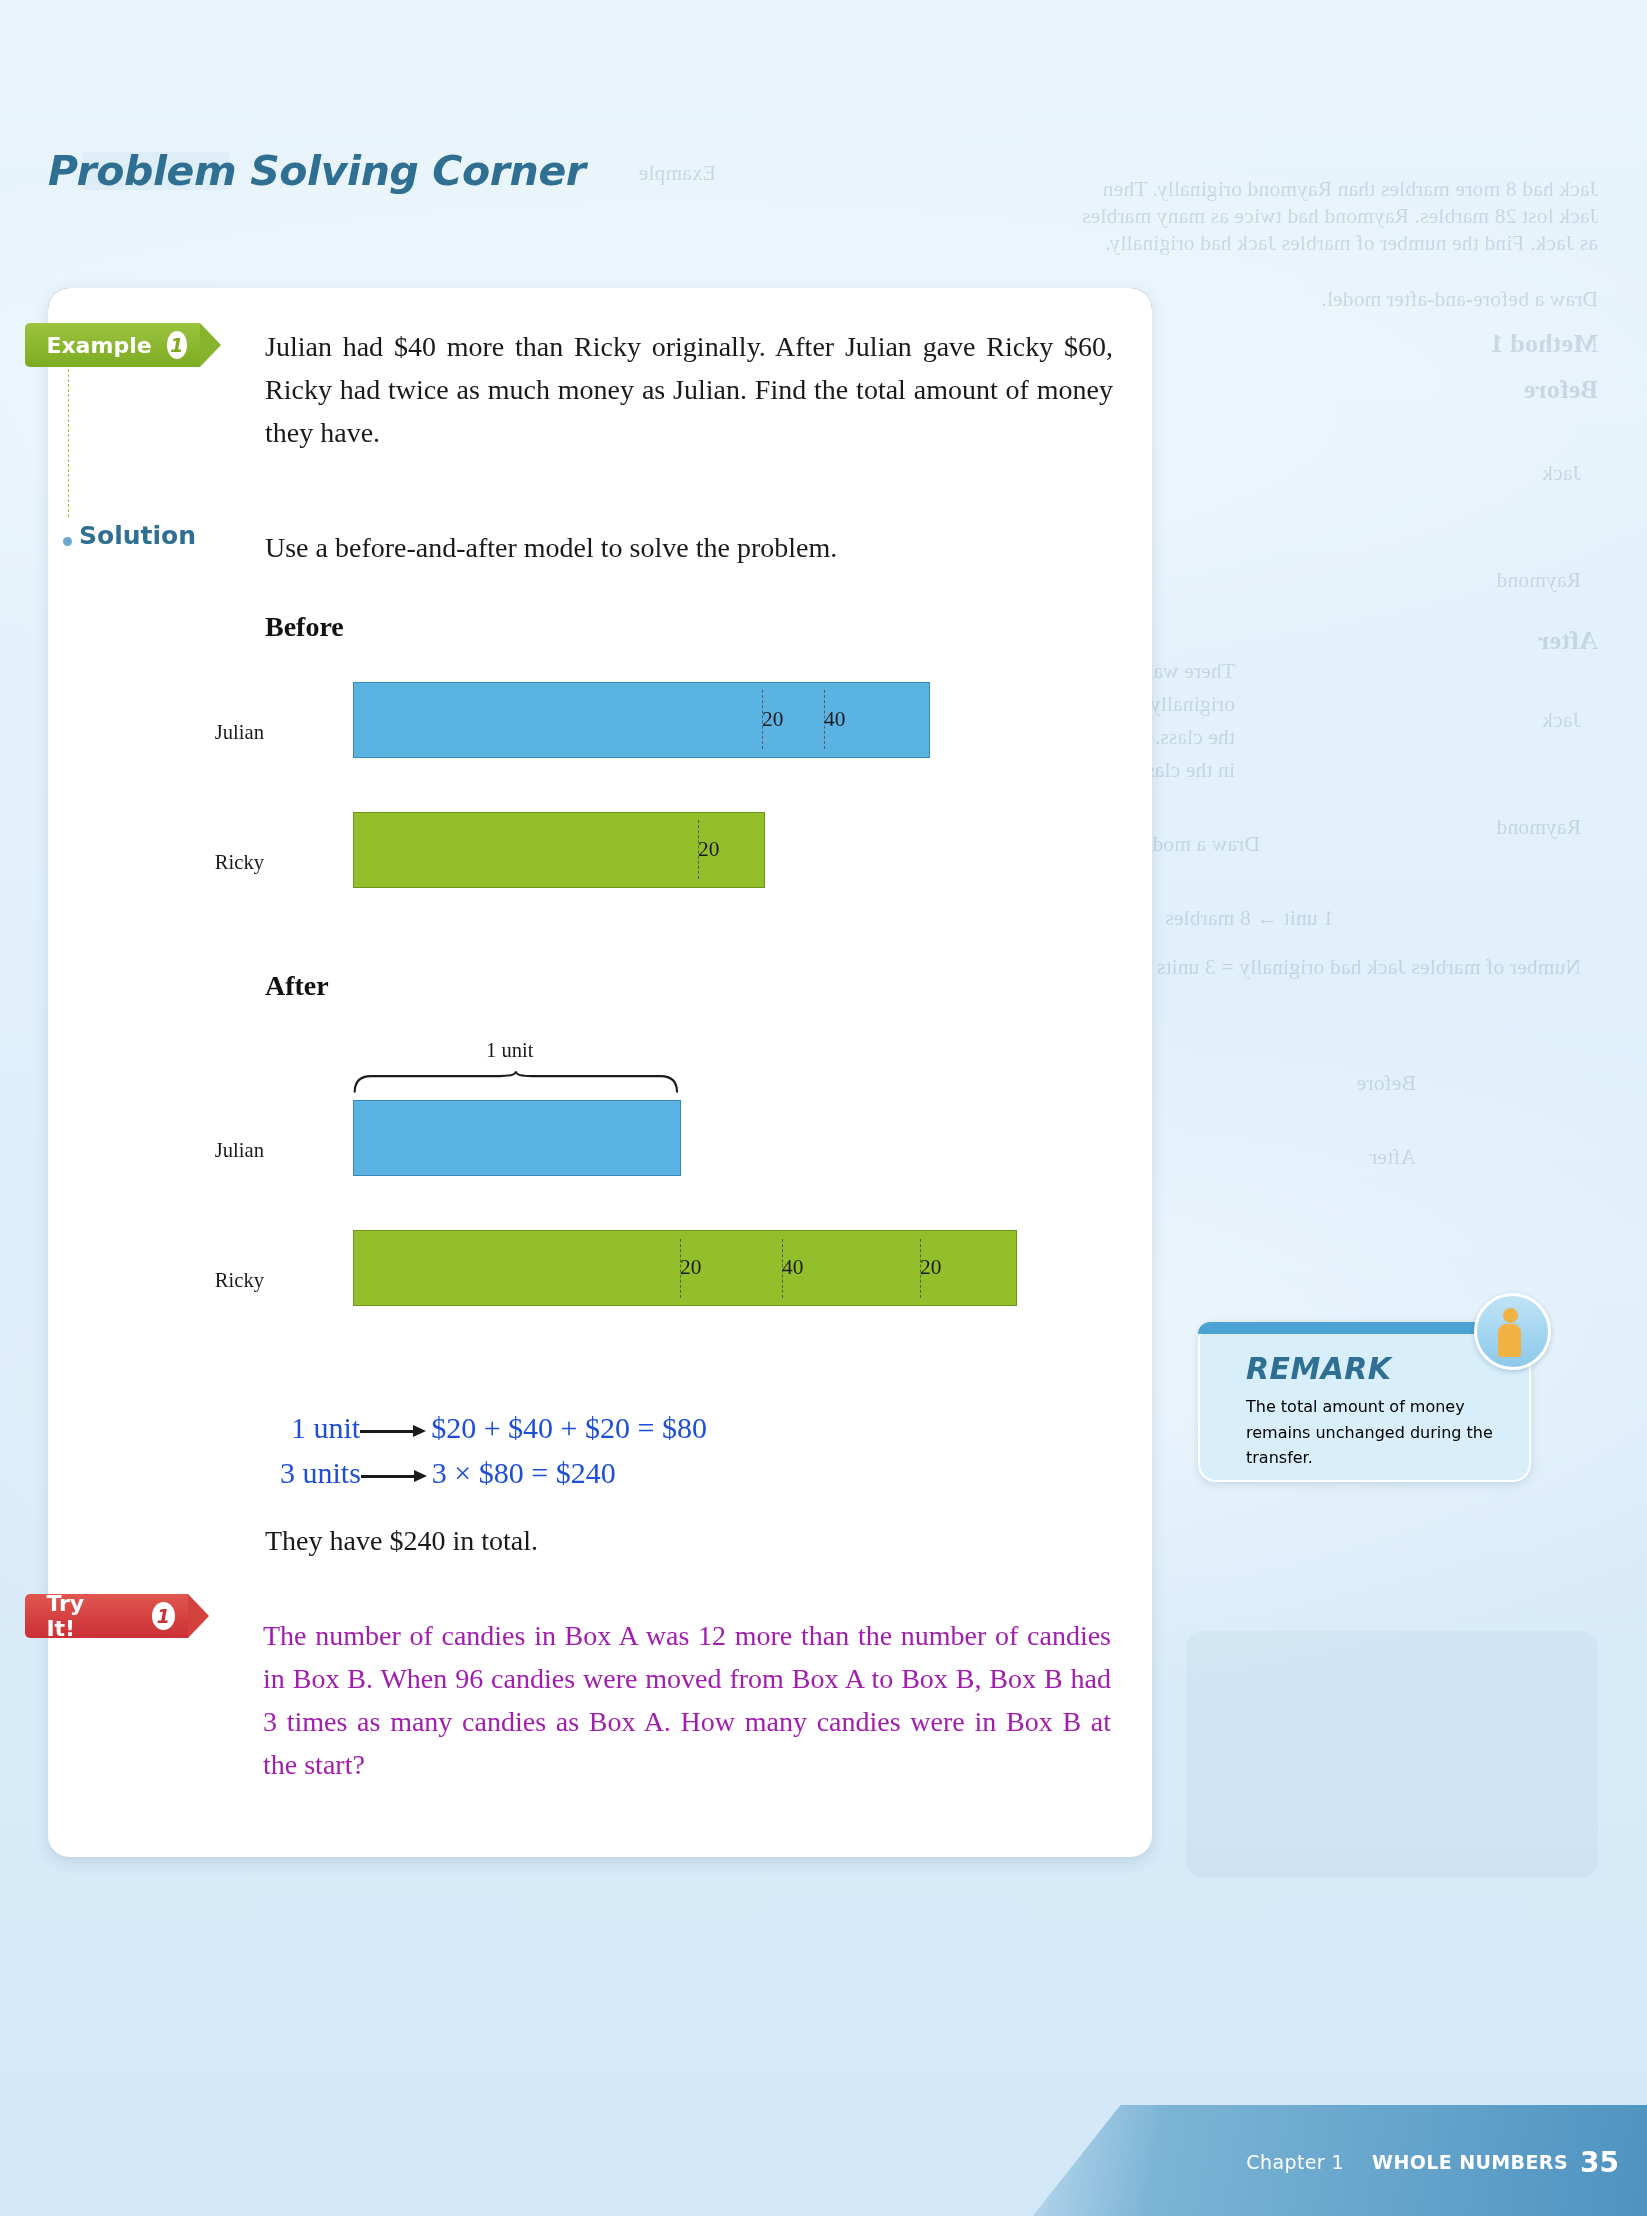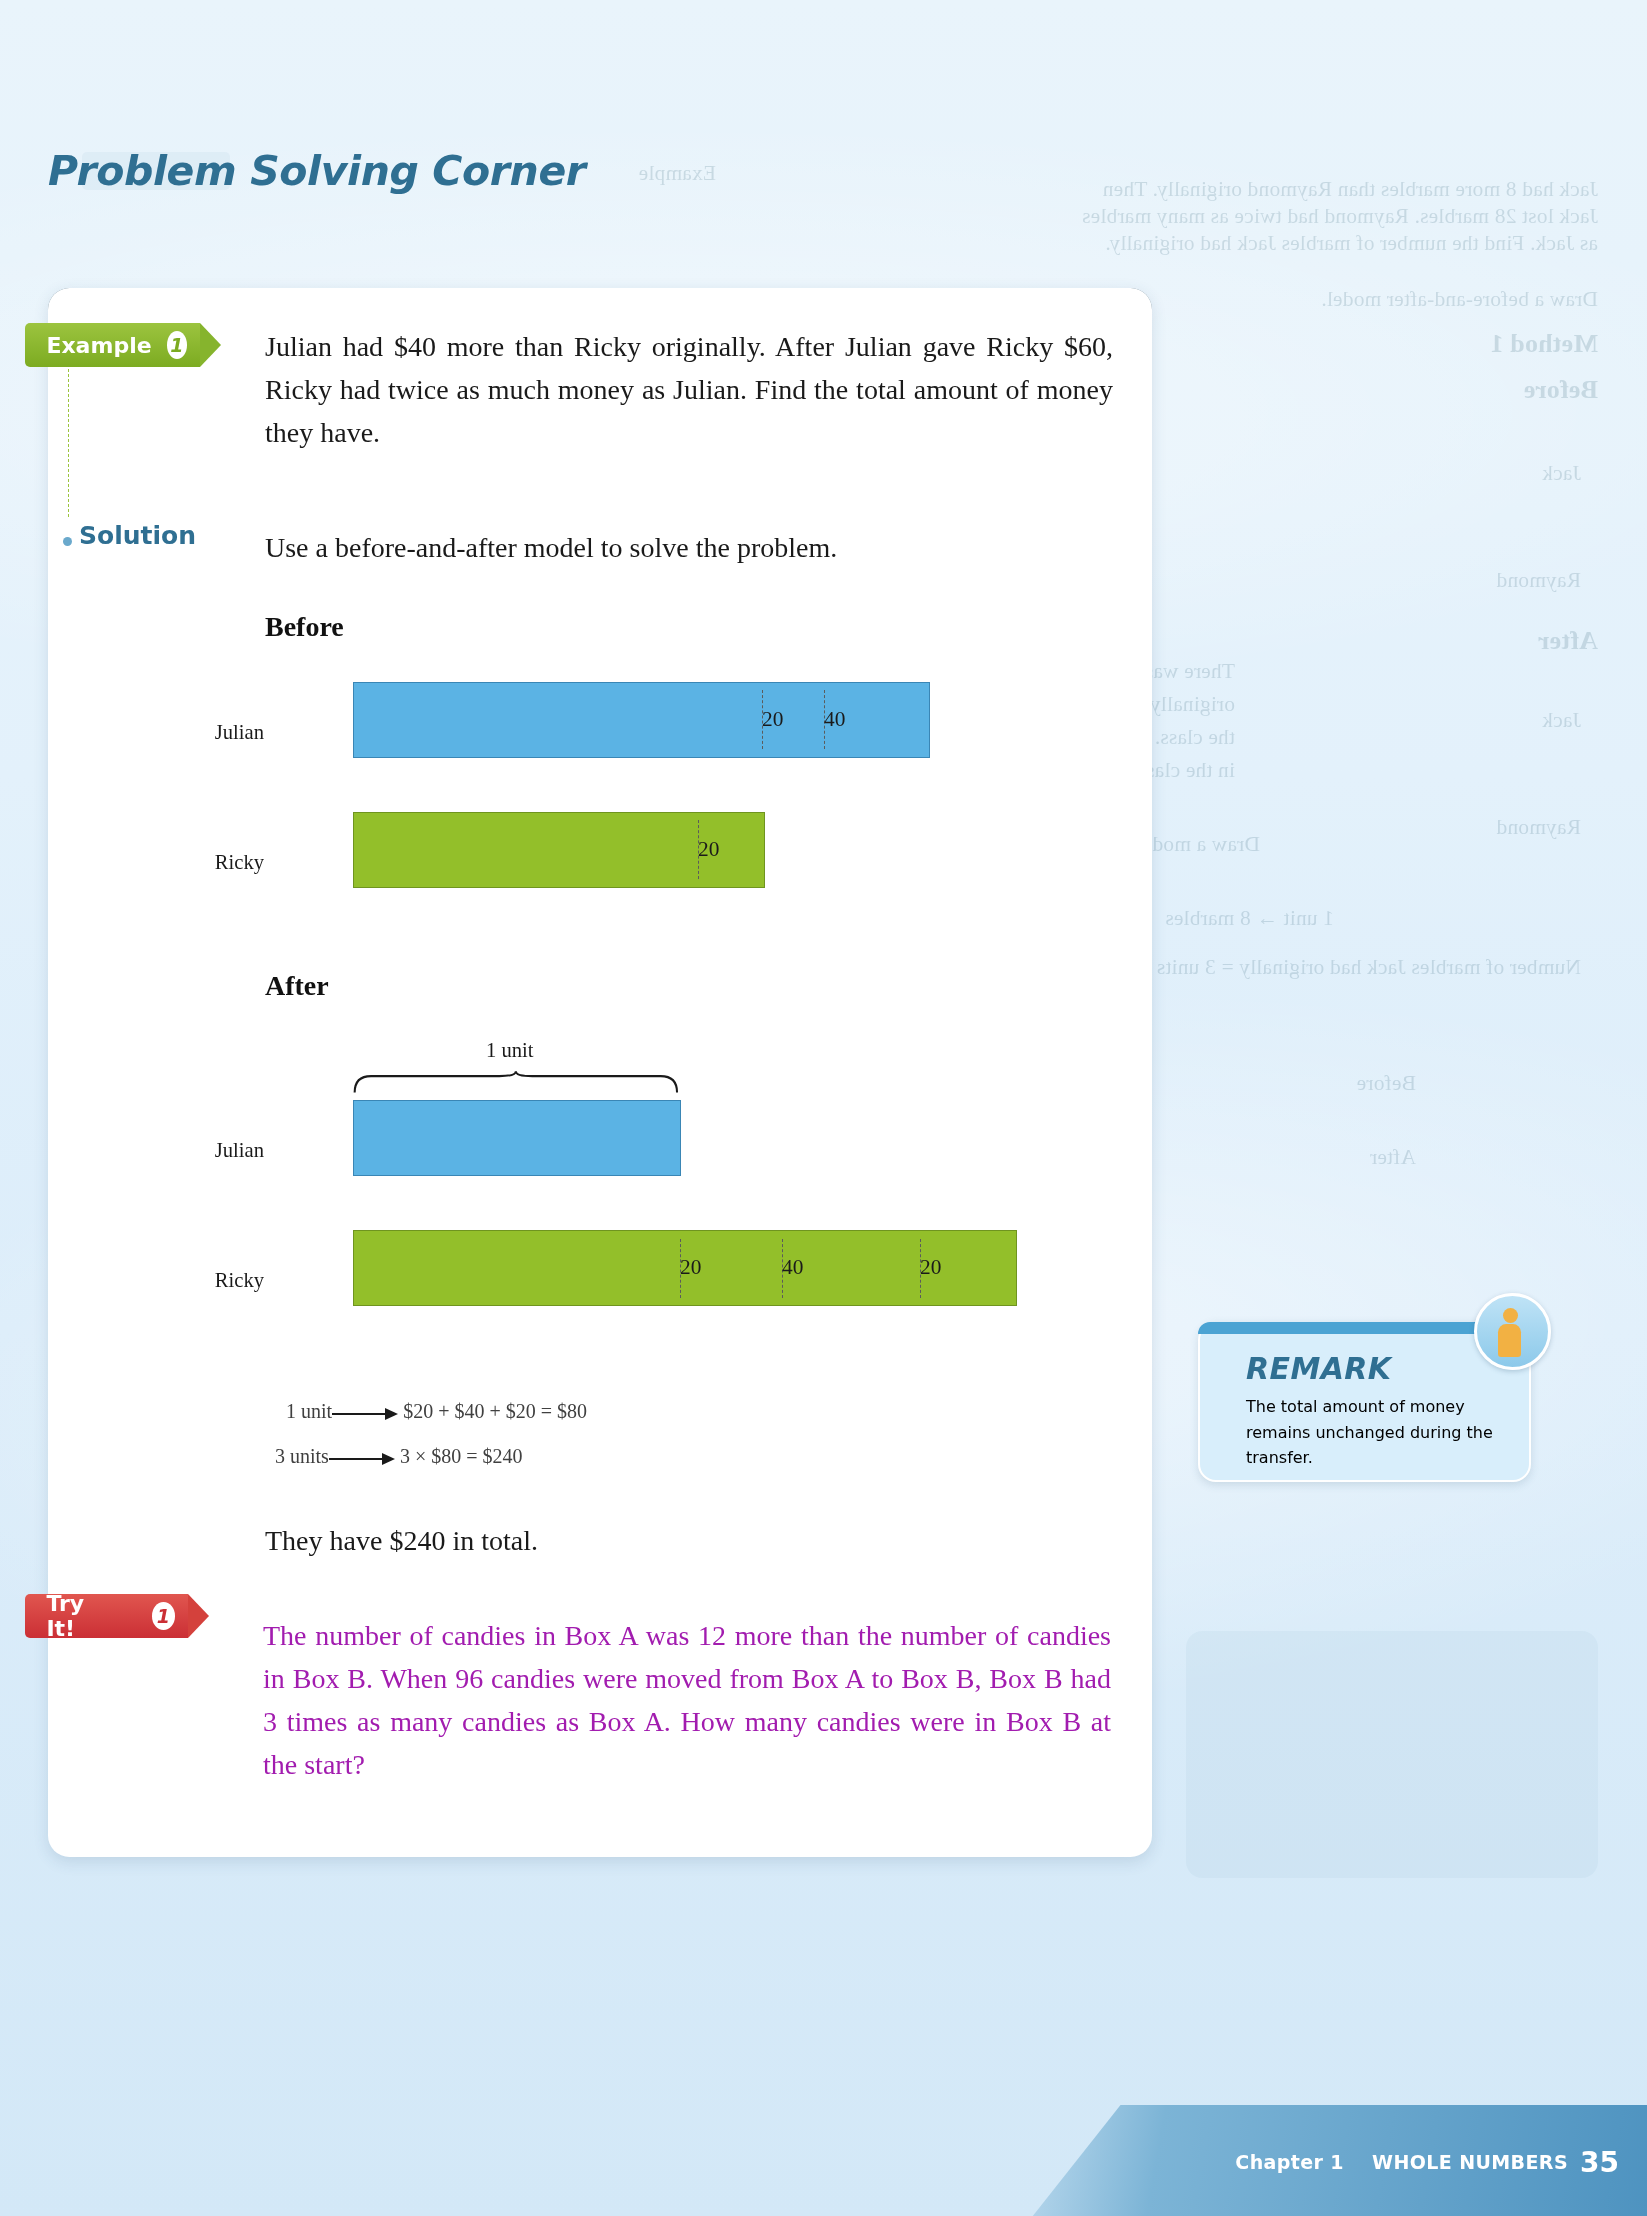--- a/index.html
+++ b/index.html
@@ -264,22 +264,22 @@
   }
   .unit-brace-label {
     position: absolute;
     font-size: 20.6px;
     color: #1a1a1a;
   }
 
   
   .eq {
     position: absolute;
-    font-size: 20px;
-    color: #404040;
+    font-size: 30px;
+    color: #1d4ed8;
     white-space: pre;
   }
   .eq-arrow {
     display: inline-block;
     position: relative;
     width: 71px;
     height: 11.5px;
     vertical-align: middle;
   }
   .eq-arrow::before {
@@ -406,21 +406,21 @@
   .footer-text {
     position: absolute;
     right: 79px;
     top: 2151px;
     font-family: "DejaVu Sans", sans-serif;
     font-weight: bold;
     font-size: 19px;
     color: #ffffff;
     letter-spacing: 0.4px;
   }
-  .footer-text .chap { font-weight: bold; }
+  .footer-text .chap { font-weight: normal; }
   .footer-page {
     position: absolute;
     right: 28px;
     top: 2146px;
     font-family: "DejaVu Sans", sans-serif;
     font-weight: bold;
     font-size: 28px;
     color: #ffffff;
   }
 </style>

